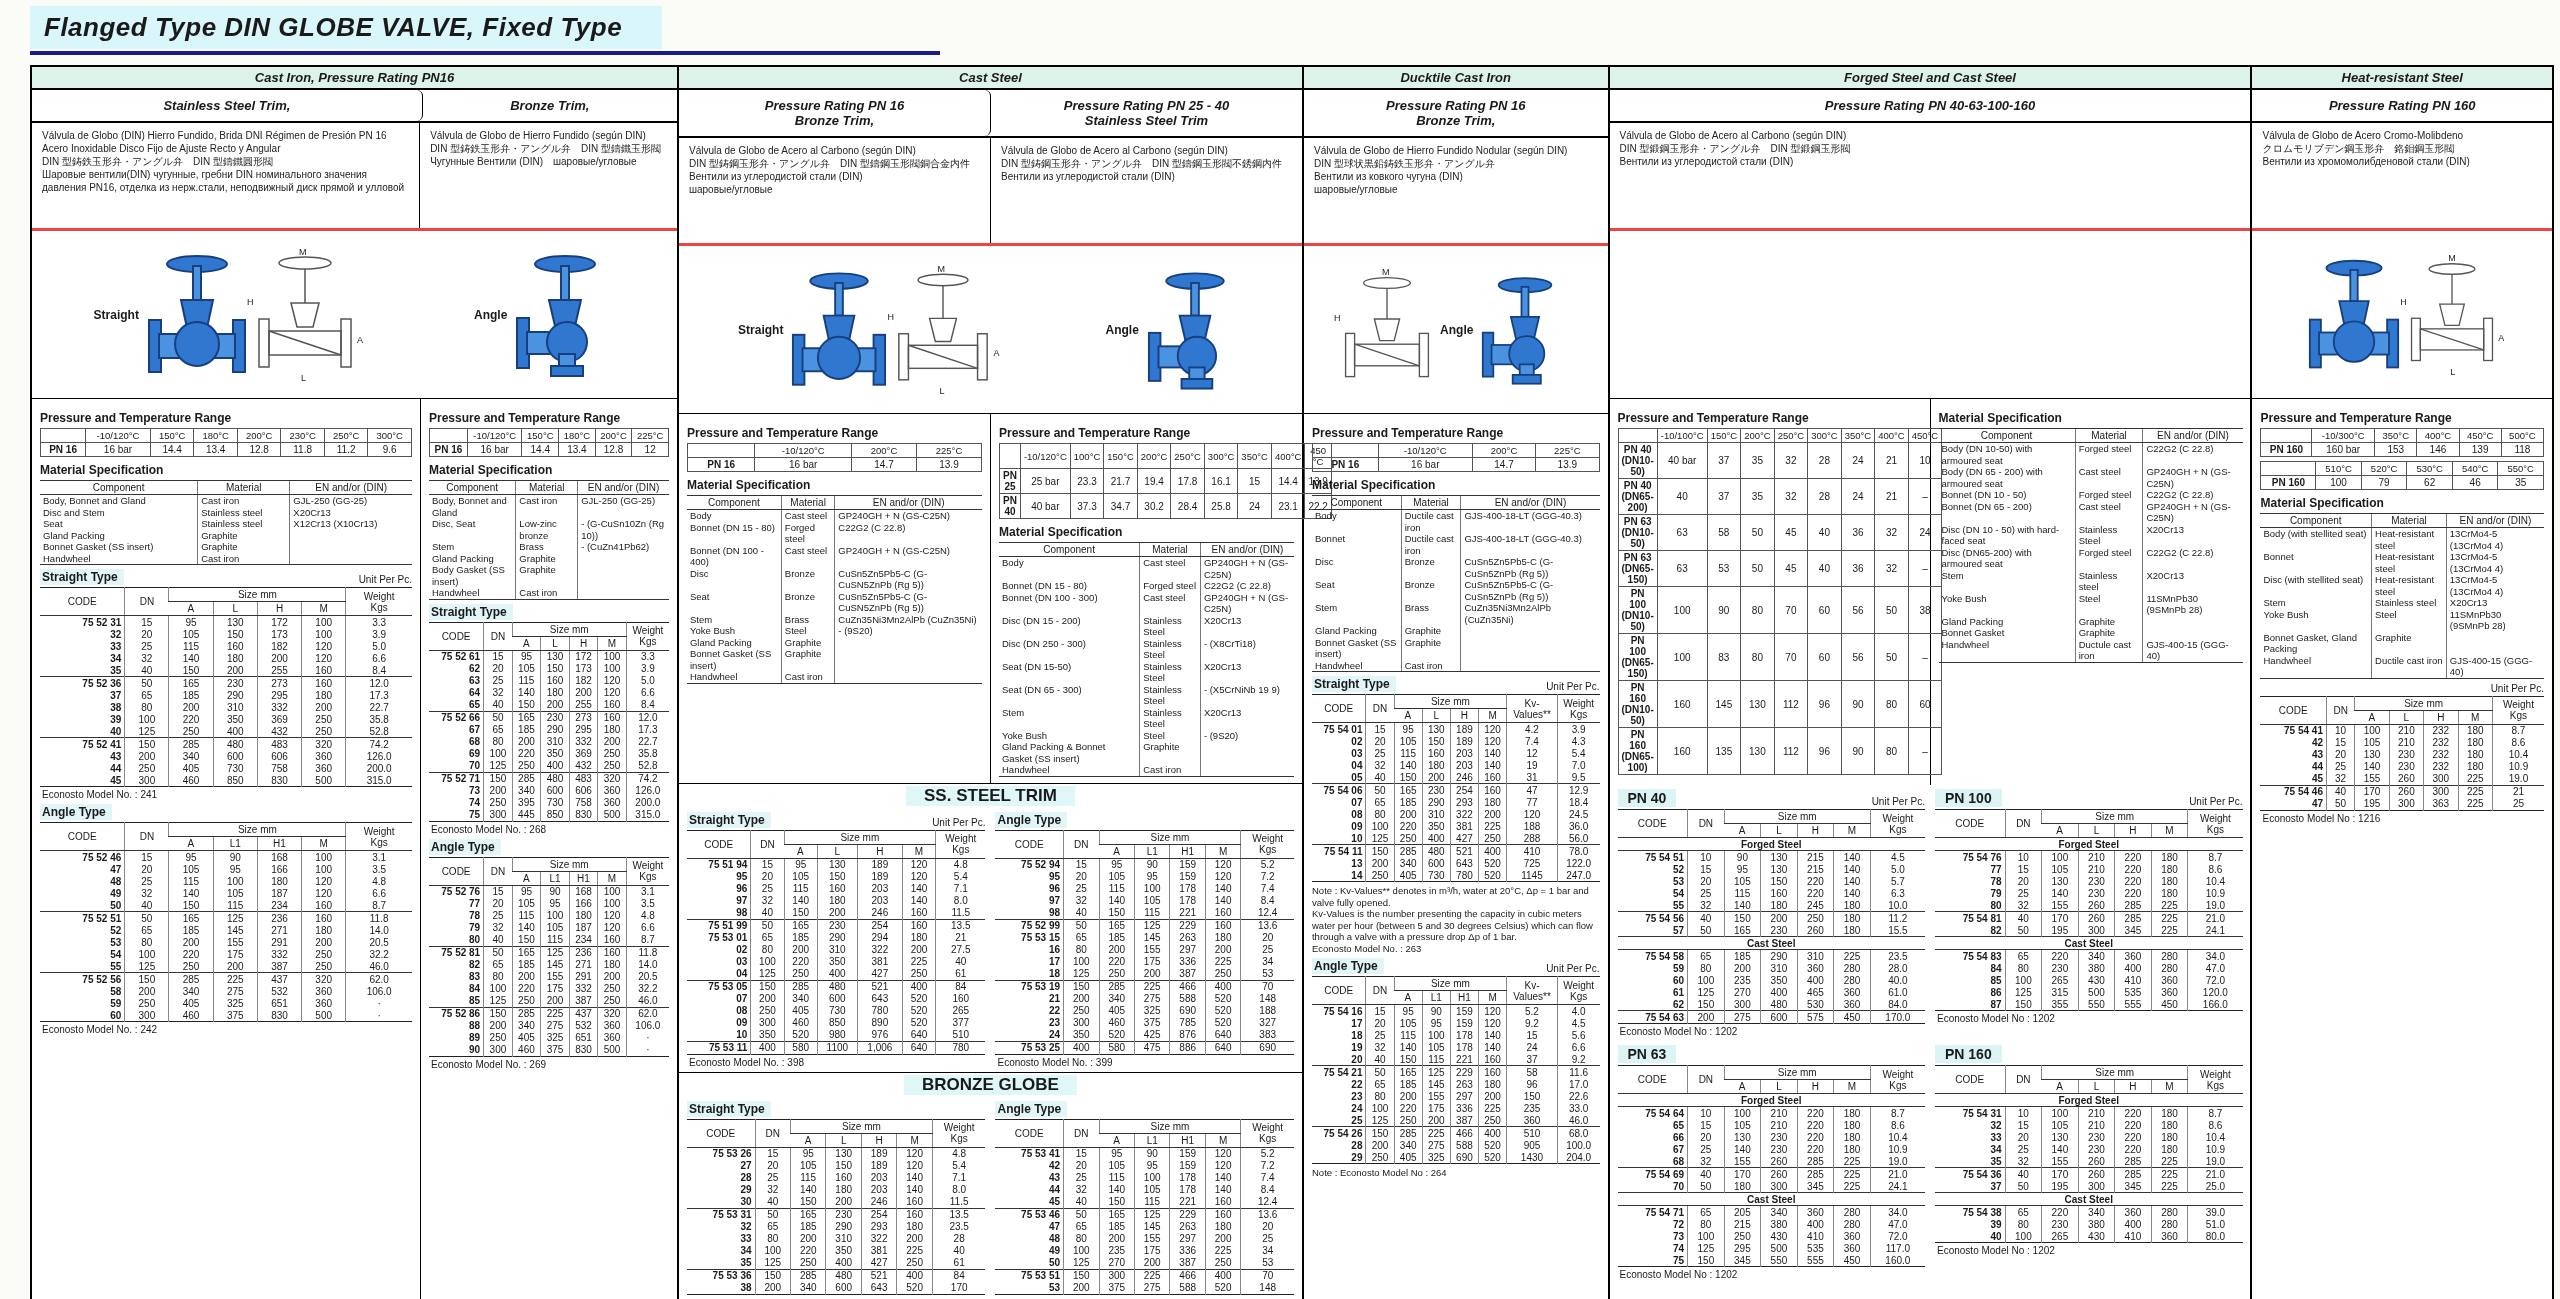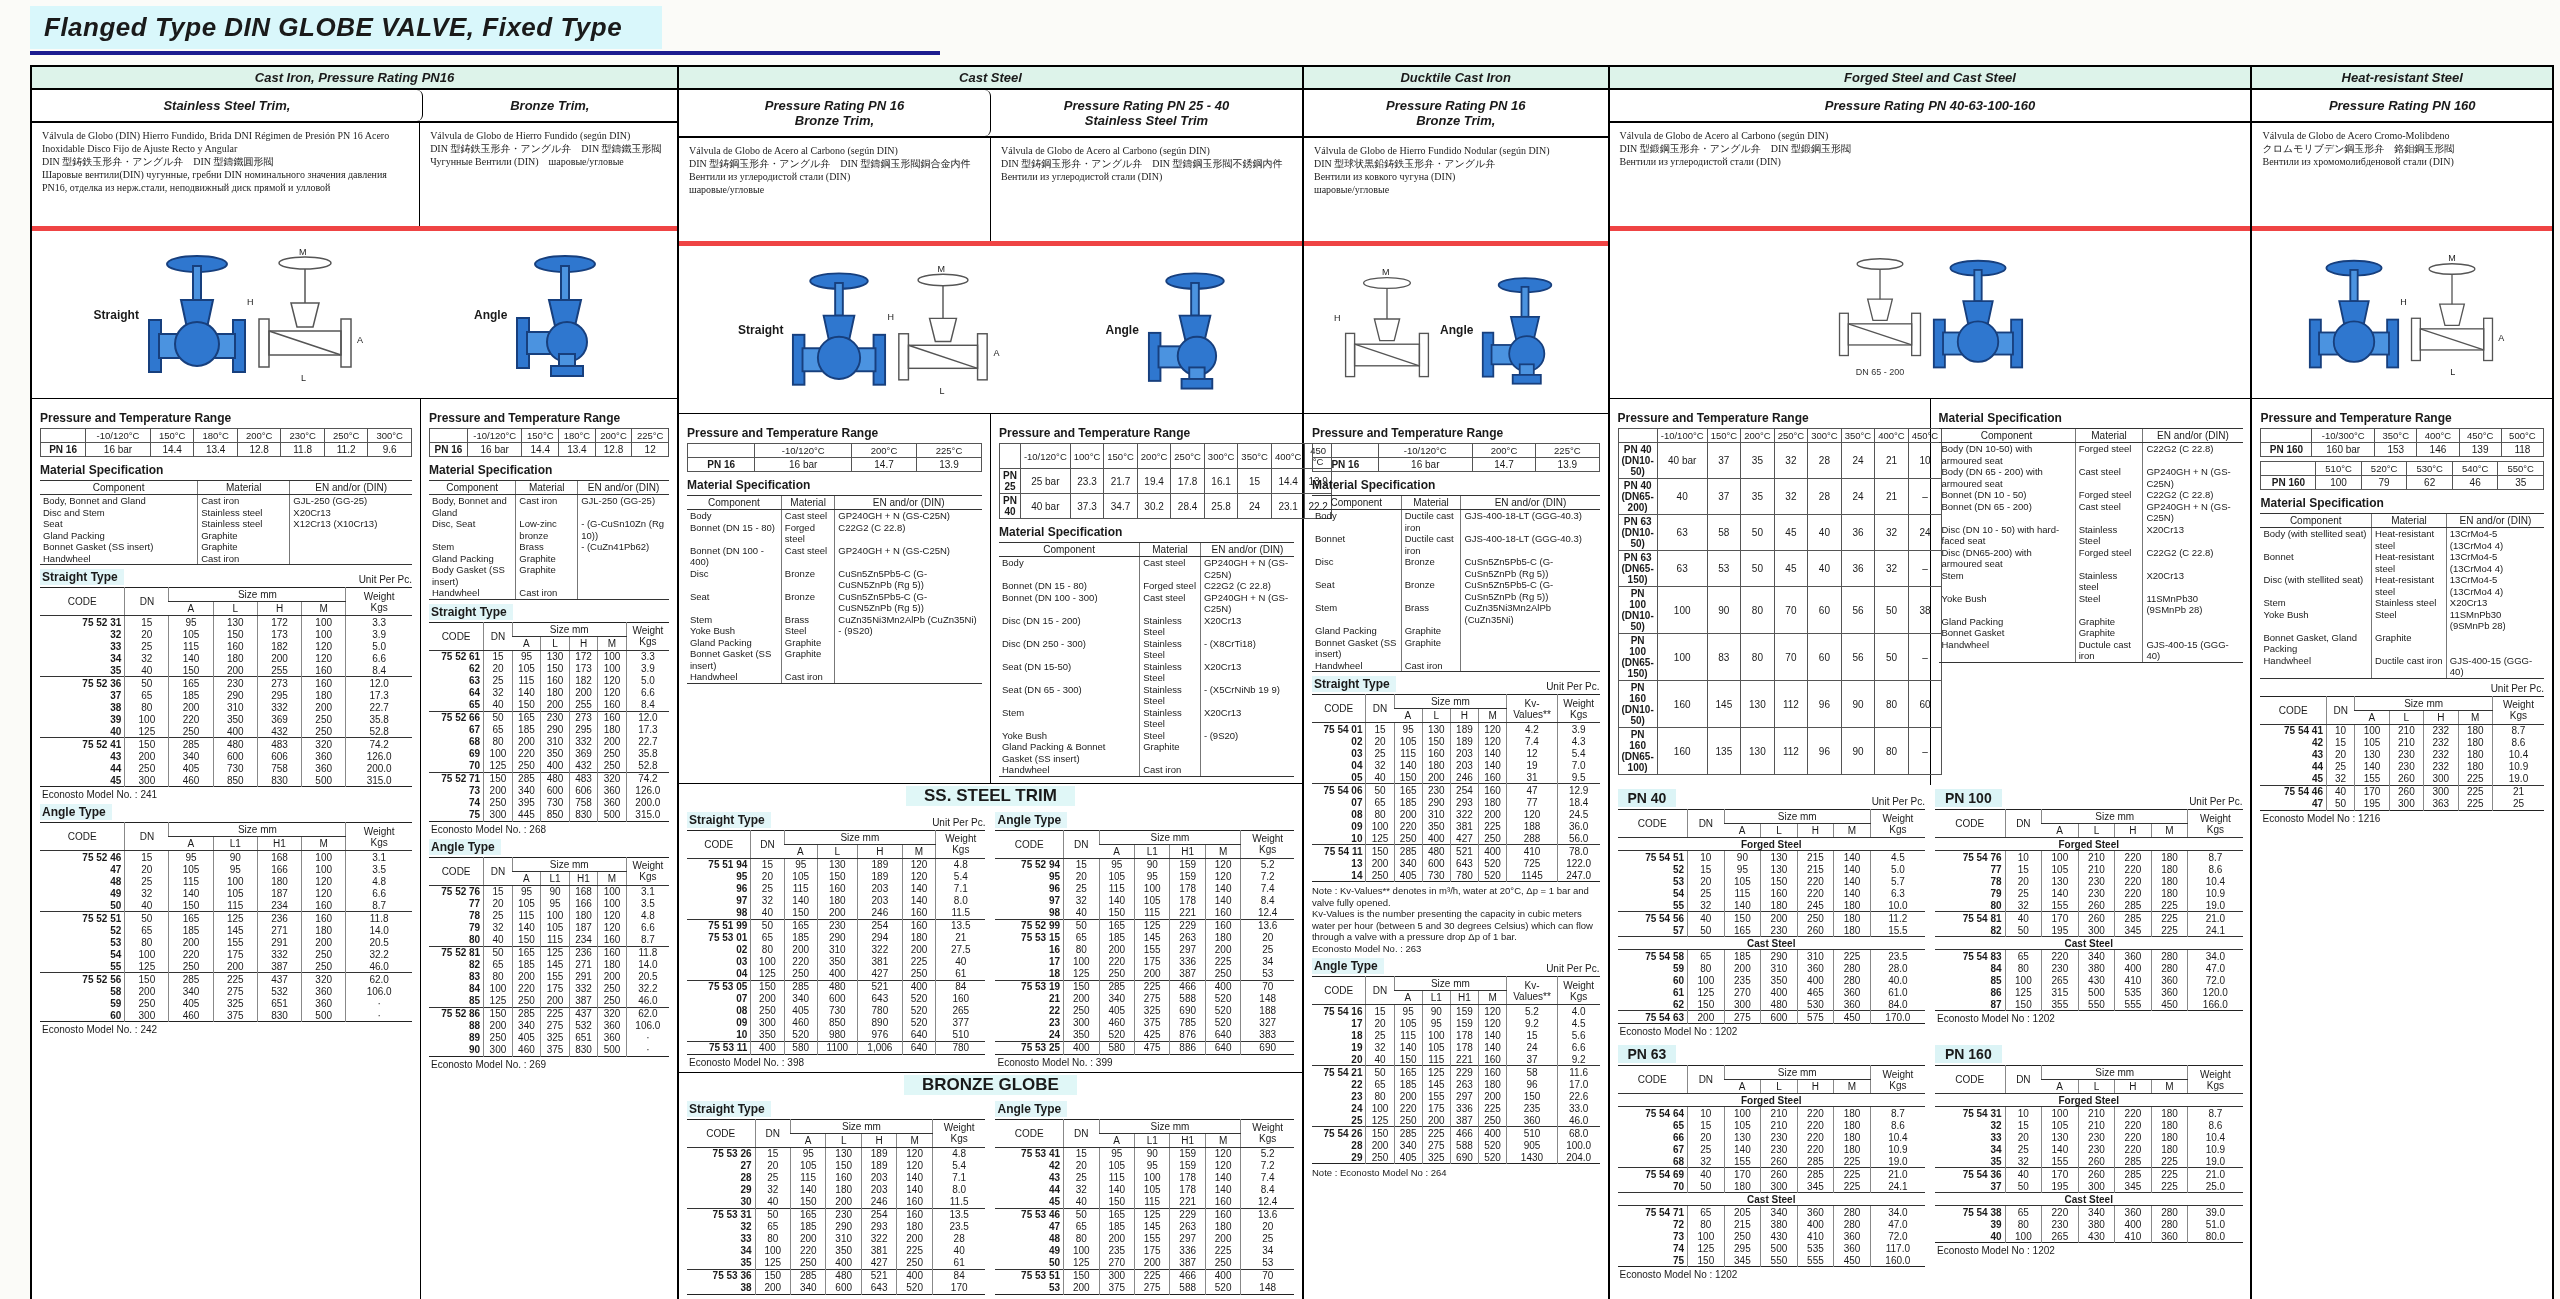--- a/index.html
+++ b/index.html
@@ -7,21 +7,21 @@
   .page { position:relative; width:2488px; height:1299px; padding:6px 12px 4px 30px; }
   .title-bar { display:inline-block; background:#d9f7fb; padding:6px 40px 6px 14px; font-size:26px; font-weight:bold; font-style:italic; letter-spacing:.5px; border-bottom:0; }
   .title-rule { width:910px; height:4px; background:#1b1b8e; margin:2px 0 10px 0; }
   .catalog { display:flex; width:2524px; border:2px solid #000; background:#fff; height:1238px; }
   .sec { border-right:2px solid #000; display:flex; flex-direction:column; }
   .sec:last-child { border-right:none; }
   .band1 { background:#ddf3ea; border-bottom:2px solid #000; text-align:center; font-weight:bold; font-style:italic; font-size:13px; padding:3px 0; }
   .band2 { border-bottom:2px solid #000; display:flex; }
   .band2 .sub { flex:1; border-right:1px solid #000; text-align:center; font-weight:bold; font-style:italic; font-size:13px; padding:8px 4px; white-space:pre-line;border-radius:6px; }
   .band2 .sub:last-child { border-right:none; }
-  .descrow { display:flex; border-bottom:5px solid #ef4444; min-height:108px;font-family:Liberation Serif, serif; }
+  .descrow { display:flex; border-bottom:3px solid #ef4444; min-height:108px; }
   .descrow .desc { flex:1; border-right:1px solid #000; font-size:10px; line-height:13px; padding:6px 10px; white-space:pre-line; color:#222; }
   .descrow .desc:last-child { border-right:none; }
   .figrow { display:flex; align-items:center; justify-content:space-around; min-height:168px; border-bottom:1px solid #000; padding:4px 2px; }
   .fig { display:flex; align-items:center; gap:8px; }
   .figlabel { font-weight:bold; font-size:12px; }
   .figcap { font-size:9px; text-align:center; color:#333; }
   .fig-draw { position:relative; }
   .dim { position:absolute; font-size:9px; color:#222; }
   .content { flex:1; display:flex; }
   .col { flex:1; padding:6px 8px; border-right:1px solid #000; min-width:0; }
@@ -2180,33 +2180,20 @@
       <div class="band1">Forged Steel and Cast Steel</div>
       <div class="band2">
         <div class="sub">Pressure Rating PN 40-63-100-160</div>
       </div>
       <div class="descrow">
         <div class="desc">Válvula de Globo de Acero al Carbono (según DIN)
 DIN 型鍛鋼玉形弁・アングル弁　DIN 型鍛鋼玉形閥
 Вентили из углеродистой стали (DIN)</div>
       </div>
       <div class="figrow">
-        <div class="fig">
-          <span>
-            <span class="fig-draw">
-              <svg width="88" height="110" viewBox="0 0 100 124">
-                  <use href="#gv-straight-line"></use>
-                </svg>
-            </span>
-            <div class="figcap">DN 65 - 200</div>
-          </span>
-          <svg class="photo" width="92" height="122" viewBox="0 0 100 130">
-              <use href="#gv-straight-photo"></use>
-            </svg>
-        </div>
       </div>
       <div class="content" style="flex:0 0 auto">
         <div class="col">
           <div class="h-small">Pressure and Temperature Range</div>
           <div>
               <table class="pt">
                 <thead>
                   <tr>
                     <th></th>
                     <th>-10/100°C</th>

